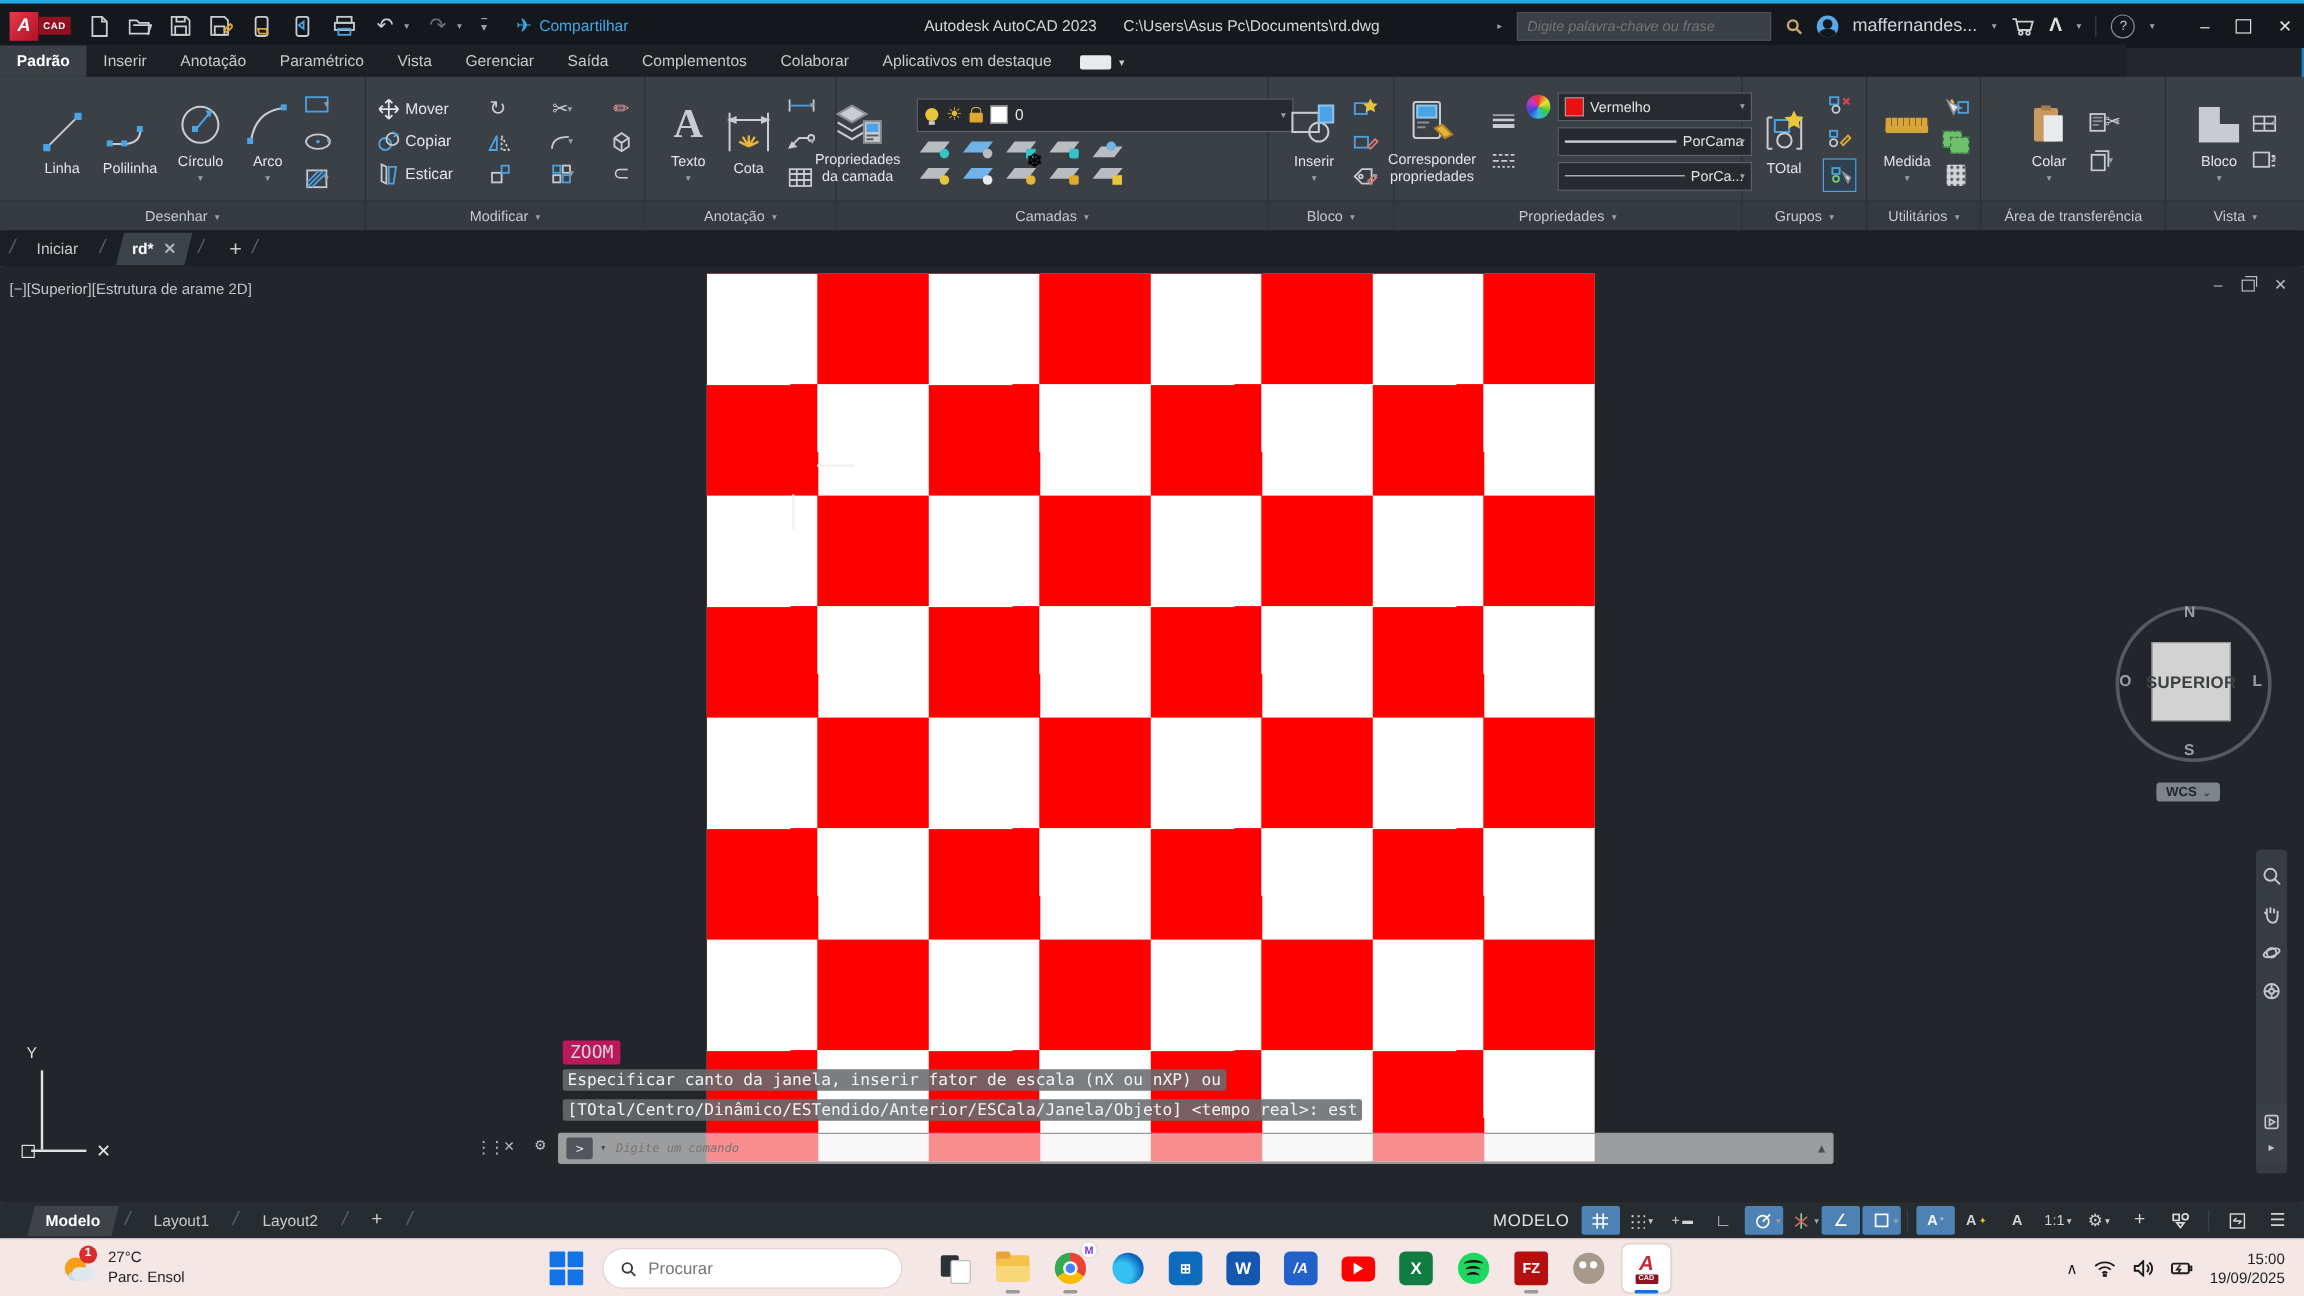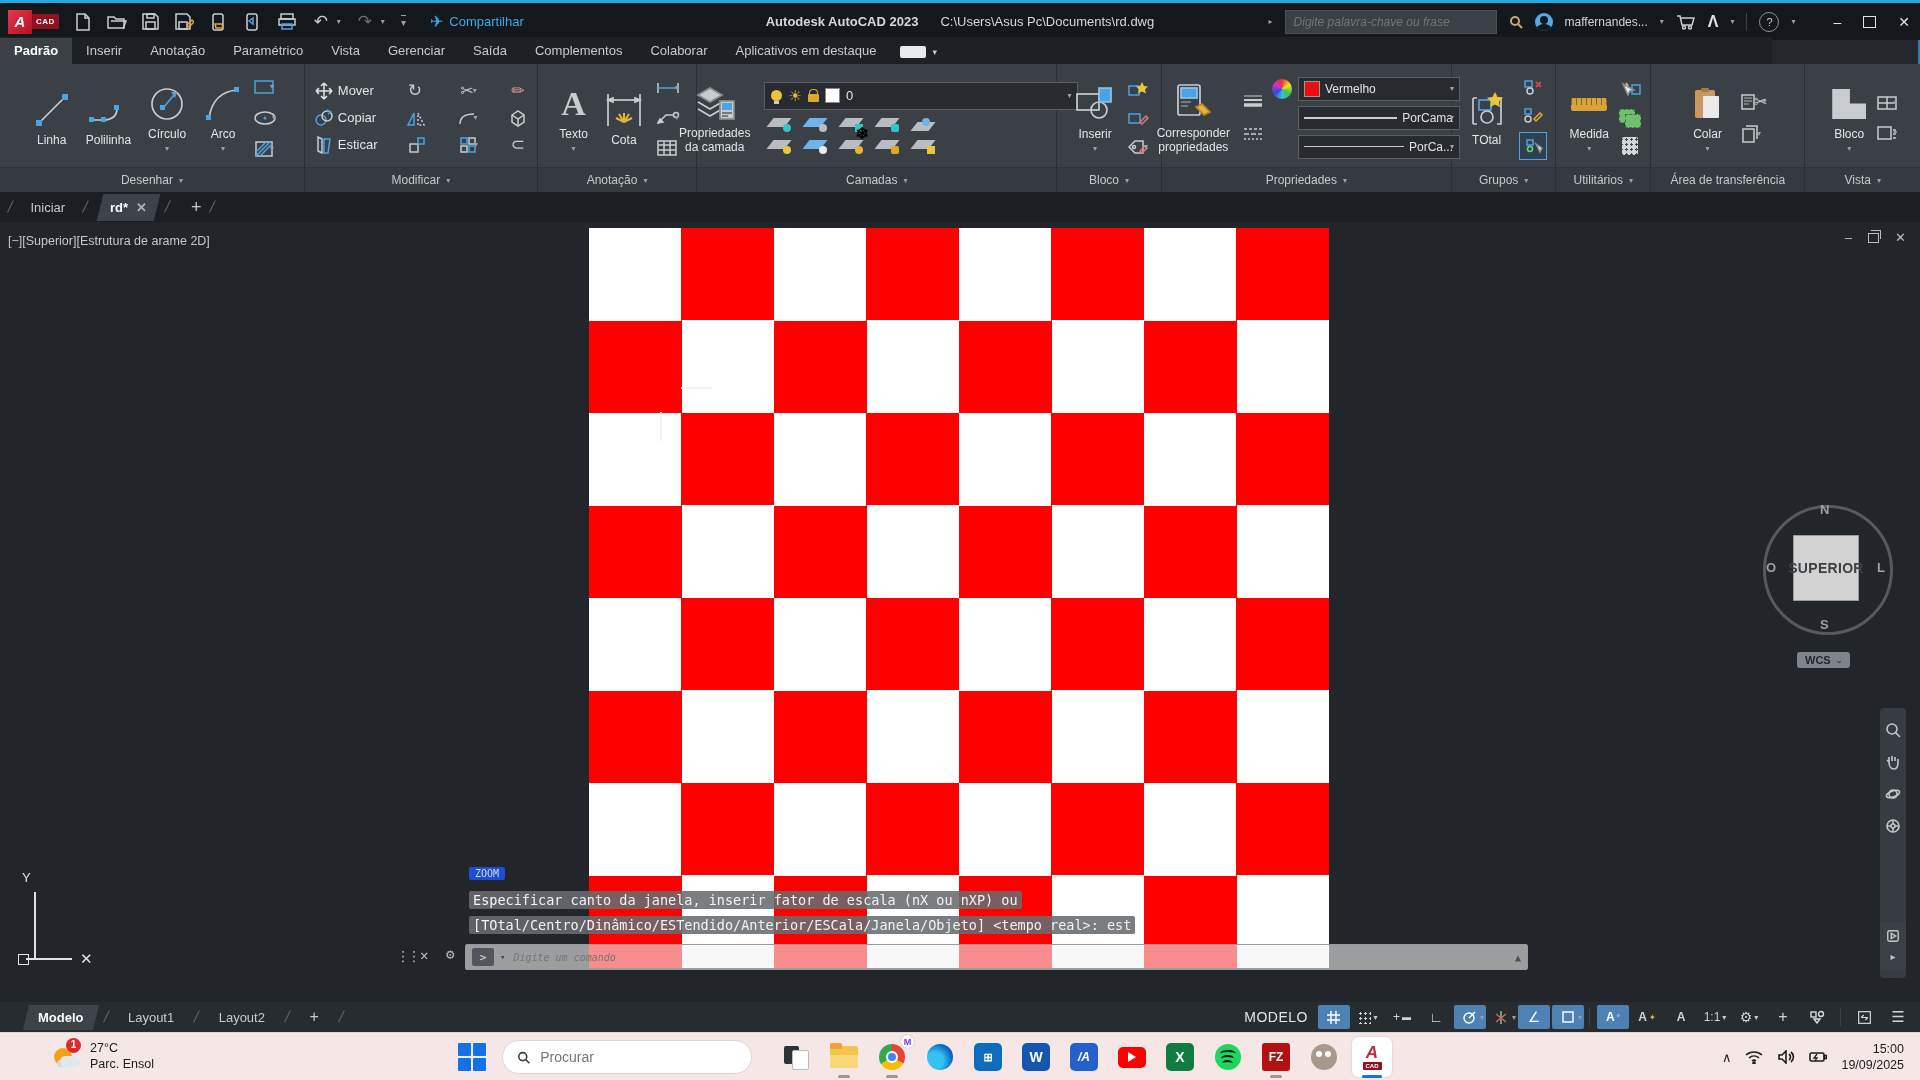--- a/index.html
+++ b/index.html
@@ -14,21 +14,21 @@
   .acadlogo{display:flex;align-items:center;gap:0}
   .acadlogo .a{width:24px;height:24px;background:linear-gradient(135deg,#e8374a,#b01225);color:#fff;
                font-weight:bold;font-style:italic;display:flex;align-items:center;justify-content:center;font-size:15px}
   .acadlogo .cad{background:#8e1220;color:#fff;font-size:8px;font-weight:bold;padding:3px 4px;letter-spacing:.5px}
   .qi{width:20px;height:18px;position:relative;display:inline-flex;align-items:center;justify-content:center;color:#c9cdd1}
   .qi svg{stroke:#c9cdd1;fill:none;stroke-width:1.5}
   .dd{color:#9aa0a5;font-size:8px;margin-left:-8px}
   .share{display:flex;align-items:center;gap:6px;color:#3da9e8;margin-left:10px}
   .share .plane{color:#3da9e8;font-size:16px}
   .tb-center{position:absolute;left:0;right:0;text-align:center;pointer-events:none;color:#d4d7da}
-  .tb-center b{font-weight:bold;margin-right:22px}
+  .tb-center b{font-weight:normal;margin-right:22px}
   .tb-right{margin-left:auto;display:flex;align-items:center;gap:12px;padding-right:10px;z-index:2}
   .tb-search{display:flex;align-items:center;background:#3a4046;border:1px solid #4a5056;height:22px;width:198px;padding:0 6px}
   .tb-search input{background:transparent;border:0;outline:0;color:#aeb3b8;font-style:italic;font-size:12px;width:100%;font-family:"Liberation Sans",sans-serif}
   .mag{width:14px;height:14px}
   .mag circle{stroke:#c9a96a;fill:none;stroke-width:2}
   .mag line{stroke:#c9a96a;stroke-width:2}
   .avatar{width:18px;height:18px;border-radius:50%;background:#57a8e8;position:relative;overflow:hidden}
   .avatar::before{content:"";position:absolute;left:5px;top:3px;width:8px;height:8px;border-radius:50%;background:#14181d}
   .avatar::after{content:"";position:absolute;left:2px;top:11px;width:14px;height:8px;border-radius:50%;background:#14181d}
   .winbtns{display:flex;gap:22px;margin-left:26px;color:#dfe2e5;font-size:14px;align-items:center}
@@ -124,21 +124,21 @@
   
   .ucs{position:absolute;left:14px;top:648px;width:110px;height:110px;z-index:3}
   .ucs .yl{position:absolute;left:20px;top:22px;width:1.5px;height:66px;background:#dfe3e6}
   .ucs .xl{position:absolute;left:12px;top:88px;width:46px;height:1.5px;background:#dfe3e6}
   .ucs .ylab{position:absolute;left:8px;top:0;color:#dfe3e6;font-size:13px}
   .ucs .obox{position:absolute;left:4px;top:84px;width:9px;height:9px;border:1.5px solid #dfe3e6}
   .ucs .xmark{position:absolute;left:66px;top:80px;color:#dfe3e6;font-size:15px}
 
   
   .cmdwrap{position:absolute;left:0;top:0;width:100%;height:100%;z-index:5;pointer-events:none;font-family:"DejaVu Sans Mono",monospace}
-  .cmdbadge{position:absolute;left:469px;top:645px;background:#1d4ed8;color:#d4d7da;font-size:10px;padding:1px 6px;border-radius:2px}
+  .cmdbadge{position:absolute;left:469px;top:645px;background:#be185d;color:#d4d7da;font-size:15px;padding:1px 6px;border-radius:2px}
   .cline{position:absolute;color:#f2f3f4;font-size:13.5px;white-space:pre}
   .cline span{background:rgba(104,108,112,.88);padding:1px 4px;border-radius:2px}
   .cl1{left:469px;top:670px}
   .cl2{left:469px;top:695px}
   .cmdbar{position:absolute;left:465px;top:722px;width:1063px;height:26px;background:rgba(243,243,243,.58);
           border:1px solid #97999c;border-radius:2px;display:flex;align-items:center;padding:0 6px;gap:6px;box-sizing:border-box;pointer-events:auto}
   .cmdchip{width:22px;height:18px;background:rgba(74,79,84,.9);border-radius:2px;color:#e2e5e8;font-size:11px;display:flex;align-items:center;justify-content:center}
   .cmdbar .dd{color:#43484d;font-size:9px;margin:0}
   .cmdbar input{flex:1;background:transparent;border:0;outline:0;font-style:italic;color:#4c5055;font-size:10px;font-family:"DejaVu Sans Mono",monospace}
   .cmdup{color:#4c5055;font-size:10px}
@@ -280,21 +280,21 @@
     <div class="tb-right">
       <span class="dd" style="margin:0">▸</span>
       <div class="tb-search">
         <input placeholder="Digite palavra-chave ou frase" style="">
       </div>
       <svg class="mag" viewBox="0 0 14 14">
           <circle cx="6" cy="6" r="4"></circle>
           <line x1="9" y1="9" x2="13" y2="13"></line>
         </svg>
       <span class="avatar"></span>
-      <span style="font-size:12px">maffernandes...</span>
+      <span style="font-size:15px">maffernandes...</span>
       <span class="dd" style="margin:0">▾</span>
       <svg width="20" height="16" viewBox="0 0 20 16" style="stroke:#c9cdd1;fill:none;stroke-width:1.5">
           <path d="M1 2h3l2 9h10l2-7H5"></path>
           <circle cx="8" cy="13.5" r="1.5"></circle>
           <circle cx="14" cy="13.5" r="1.5"></circle>
         </svg>
       <span style="font-size:16px;font-weight:bold;color:#dfe2e5">Λ</span>
       <span class="dd" style="margin:0">▾</span>
       <span class="sep-v"></span>
       <span class="helpq">?</span>

